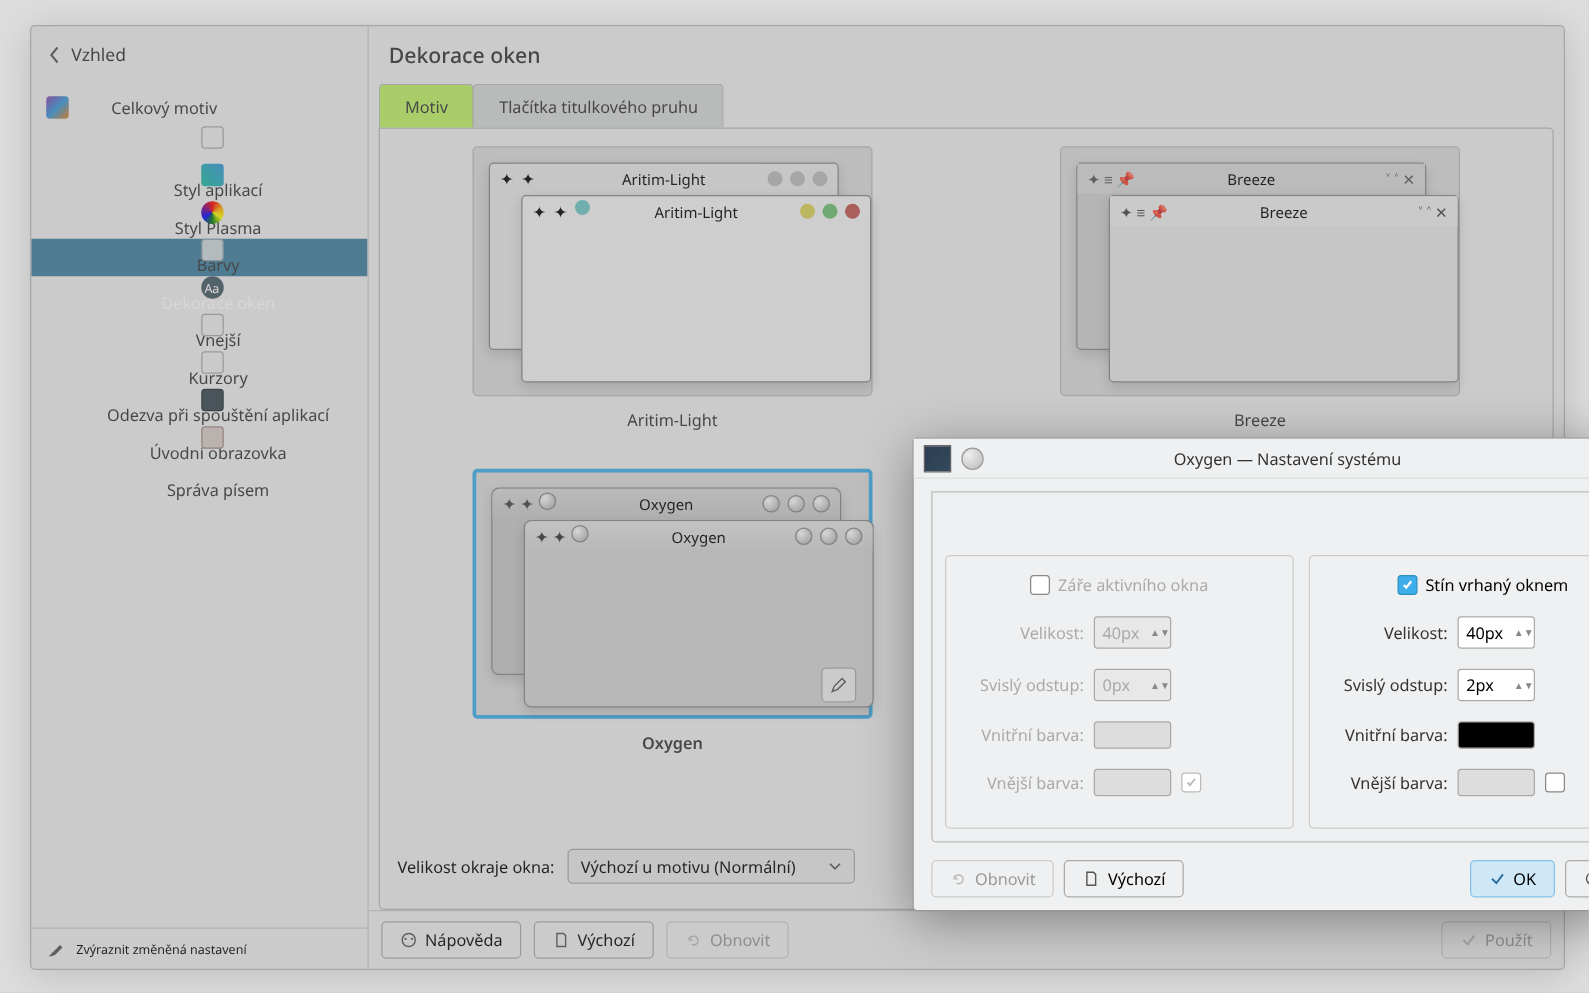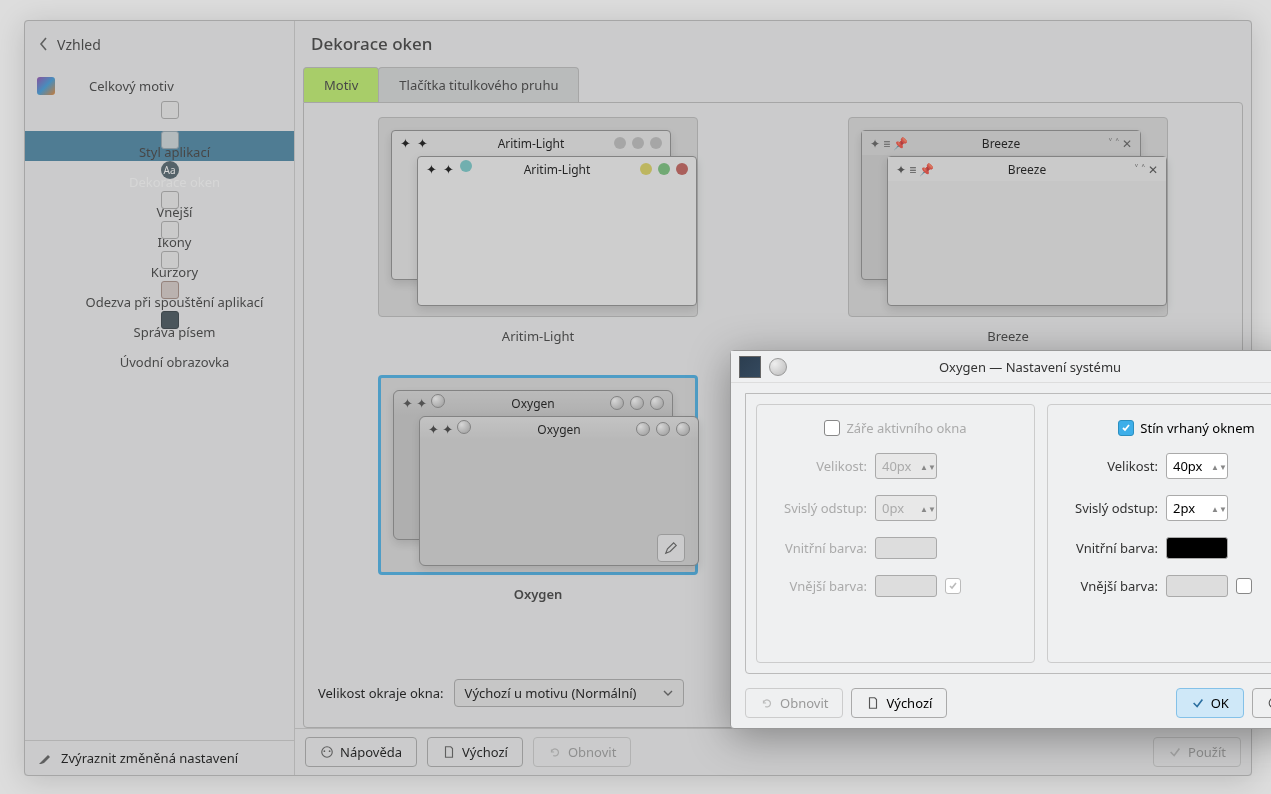--- a/index.html
+++ b/index.html
@@ -29,21 +29,21 @@
 .sidebar-list { flex: 1; overflow: auto; padding-top: 4px; }
 .sidebar-item {
   display: flex; align-items: center; height: 30px; padding: 0 10px;
   font-size: 13px; color: #333; cursor: pointer; gap: 24px;
 }
 .sidebar-item.level1 { padding-left: 12px; font-weight: 400; }
 .sidebar-item.level2 { padding-left: 40px; flex-direction: column; }
 .sidebar-item.selected { background: #3e7ea0; color: #fff; }
 .sidebar-item .icon { width: 18px; height: 18px; margin-right: 10px; border-radius: 3px; flex-shrink: 0; }
 .sidebar-footer {
-  border-top: 1px solid #ccc; padding: 8px 12px; font-size: 13px;
+  border-top: 1px solid #ccc; padding: 8px 12px; font-size: 10px;
   display: flex; align-items: center; gap: 8px;
 }
 
 
 .content {
   position: absolute; left: 270px; top: 0; right: 0; bottom: 0;
   display: flex; flex-direction: column;
 }
 .content-title { height: 46px; line-height: 46px; padding-left: 16px; font-size: 17px; font-weight: 500; color: #333; }
 .content-body { flex: 1; padding: 0 8px; display: flex; flex-direction: column; }
@@ -127,21 +127,21 @@
   border-bottom: none; border-radius: 4px 4px 0 0; cursor: pointer;
 }
 .dlg-tab.active { background: #eff0f1; position: relative; z-index: 2; }
 .dlg-tab + .dlg-tab { margin-left: -1px; }
 .dlg-panel {
   border: 1px solid #bbb; border-radius: 0 4px 4px 4px; padding: 10px; flex: 1;
   display: grid; grid-template-columns: 1fr 1fr; gap: 12px;
 }
 .group {
   border: 1px solid #ccc; border-radius: 4px; padding: 14px 10px;
-  display: flex; flex-direction: column; gap: 16px;
+  display: flex; flex-direction: column; gap: 16px; margin-top: 40px;
 }
 .grouphead { display: flex; align-items: center; justify-content: center; gap: 6px; font-size: 13px; }
 .row { display: flex; align-items: center; gap: 8px; font-size: 13px; }
 .row .lbl { width: 100px; text-align: right; color: #333; }
 .group.disabled .lbl, .group.disabled .grouphead { color: #aaa; }
 .spin {
   width: 62px; height: 26px; border: 1px solid #aaa; border-radius: 3px;
   display: flex; align-items: center; padding-left: 6px; font-size: 13px; justify-content: space-between;
   background: #fff;
 }
@@ -169,47 +169,51 @@
     </div>
     <div class="sidebar-list">
       <div class="sidebar-item level1">
         <span class="icon" style="background:linear-gradient(135deg,#8e44ad,#3498db,#e67e22);"></span>
         <span>Celkový motiv</span>
       </div>
       <div class="sidebar-item level2">
         <span class="icon" style="background:#eee;border:1px solid #aaa;"></span>
         <span>Styl aplikací</span>
       </div>
+      <div class="sidebar-item level2">
+        <span class="icon" style="background:linear-gradient(45deg,#1abc9c,#3498db);"></span>
+        <span>Styl Plasma</span>
+      </div>
+      <div class="sidebar-item level2">
+        <span class="icon" style="background:conic-gradient(red,orange,yellow,green,blue,purple,red);border-radius:50%;"></span>
+        <span>Barvy</span>
+      </div>
       <div class="sidebar-item level2 selected">
         <span class="icon" style="background:#cfd8dc;border:1px solid #90a4ae;"></span>
         <span>Dekorace oken</span>
       </div>
       <div class="sidebar-item level2">
         <span class="icon" style="background:#455a64;border-radius:50%;color:#fff;font-size:10px;display:flex;align-items:center;justify-content:center;">Aa</span>
         <span>Vnější</span>
       </div>
       <div class="sidebar-item level2">
         <span class="icon" style="background:#eee;border:1px solid #aaa;"></span>
-        <span>Ikony</span>
-      </div>
-      <div class="sidebar-item level2">
-        <span class="icon" style="background:#eee;border:1px solid #aaa;"></span>
         <span>Kurzory</span>
       </div>
       <div class="sidebar-item level2">
         <span class="icon" style="background:#eee;border:1px solid #aaa;"></span>
         <span>Odezva při spouštění aplikací</span>
       </div>
       <div class="sidebar-item level2">
+        <span class="icon" style="background:#37474f;border:1px solid #263238;"></span>
+        <span>Úvodní obrazovka</span>
+      </div>
+      <div class="sidebar-item level2">
         <span class="icon" style="background:#d7ccc8;border:1px solid #a1887f;"></span>
         <span>Správa písem</span>
-      </div>
-      <div class="sidebar-item level2">
-        <span class="icon" style="background:#37474f;border:1px solid #263238;"></span>
-        <span>Úvodní obrazovka</span>
       </div>
     </div>
     <div class="sidebar-footer">
       <svg width="16" height="16" viewBox="0 0 16 16">
           <path d="M2 14 L5 11 L11 5 L13 7 L7 13 L4 14 Z" fill="#555"></path>
         </svg>
       <span>Zvýraznit změněná nastavení</span>
     </div>
   </div>
 

